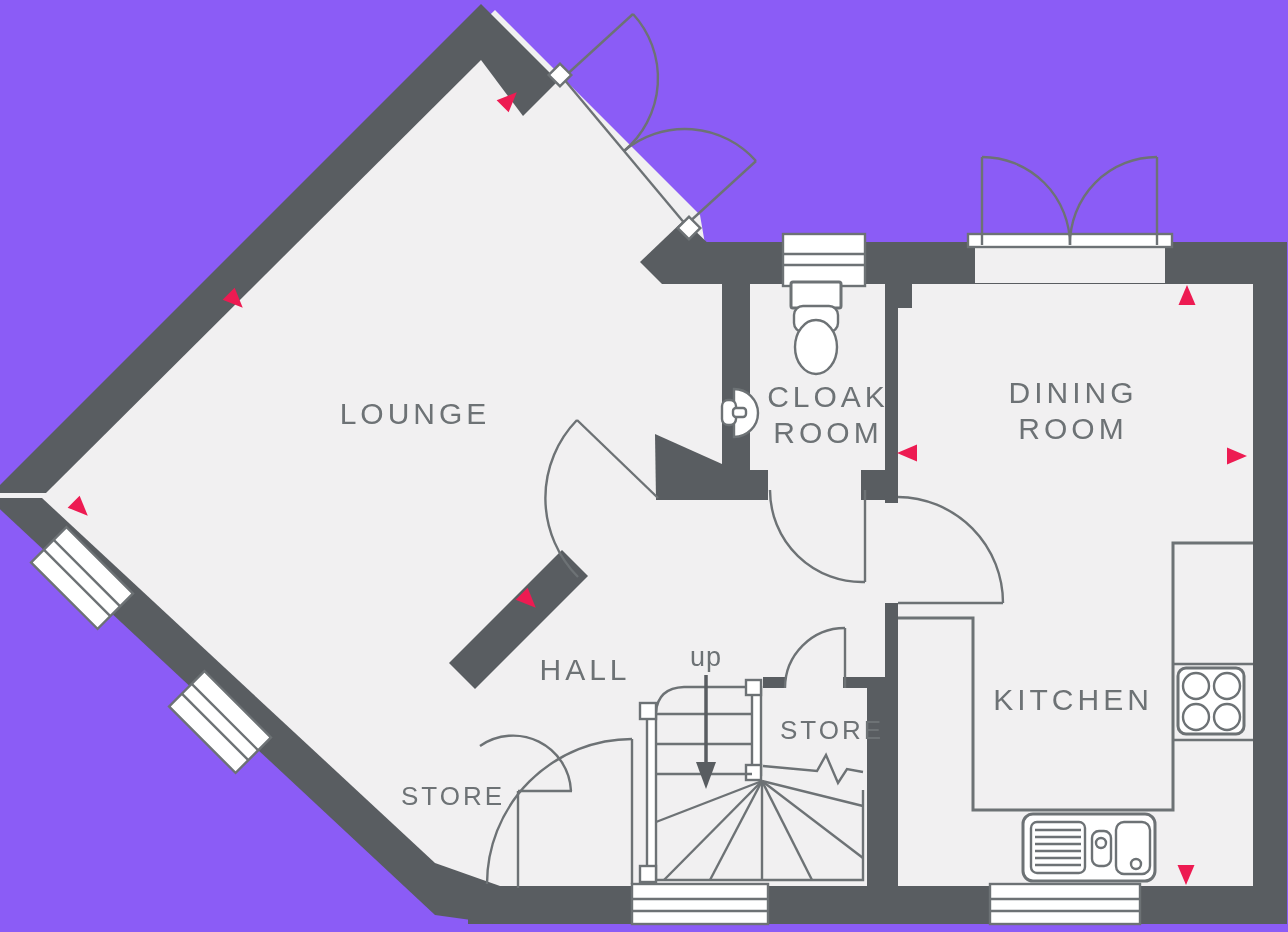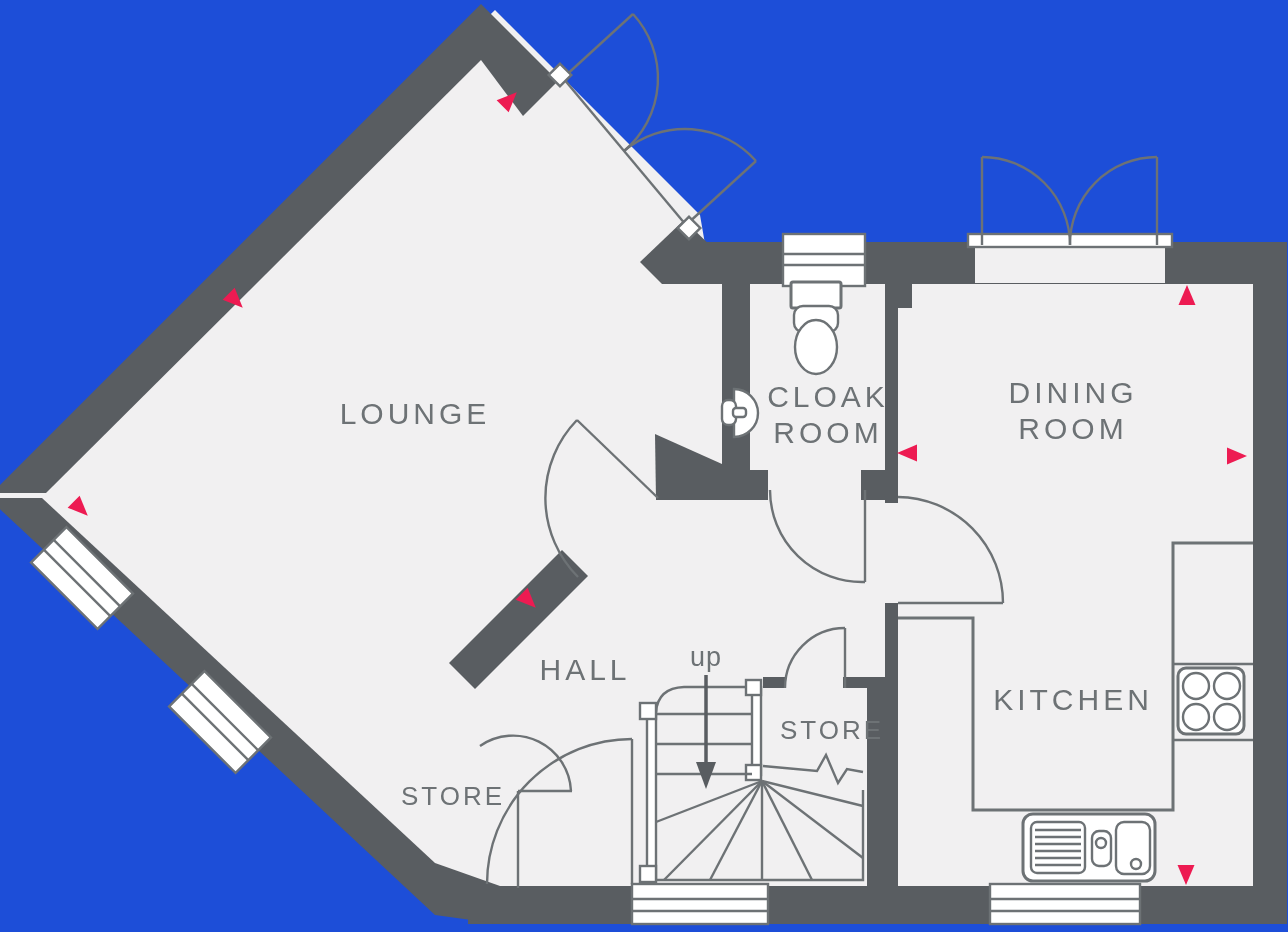--- a/index.html
+++ b/index.html
@@ -1,16 +1,16 @@
 <!DOCTYPE html>
 <html><head>
 <meta charset="utf-8">
 <style>
   html,body{margin:0;padding:0;background:#ffffff;width:1288px;height:932px;overflow:hidden;}
-  #plan-wrap{position:relative;width:1288px;height:932px;background:#1d4ed8;}
+  #plan-wrap{position:relative;width:1288px;height:932px;background:#8b5cf6;}
   svg{display:block;}
   .room-label{font-family:"Liberation Sans",sans-serif;font-size:30px;letter-spacing:4px;fill:#6d7275;text-anchor:middle;font-weight:400;}
   .small-label{font-family:"Liberation Sans",sans-serif;font-size:26px;letter-spacing:3px;fill:#6d7275;text-anchor:middle;font-weight:400;}
   .up-label{font-family:"Liberation Sans",sans-serif;font-size:27px;letter-spacing:1px;fill:#6d7275;text-anchor:middle;font-weight:400;}
   .wall{fill:#595d61;stroke:none;}
   .ln{stroke:#6d7275;stroke-width:3;fill:none;}
   .ln-thin{stroke:#6d7275;stroke-width:2.4;fill:none;}
   .white-fill{fill:#ffffff;}
   .floor-fill{fill:#f1f0f1;}
   .marker{fill:#ed1b52;stroke:none;}

